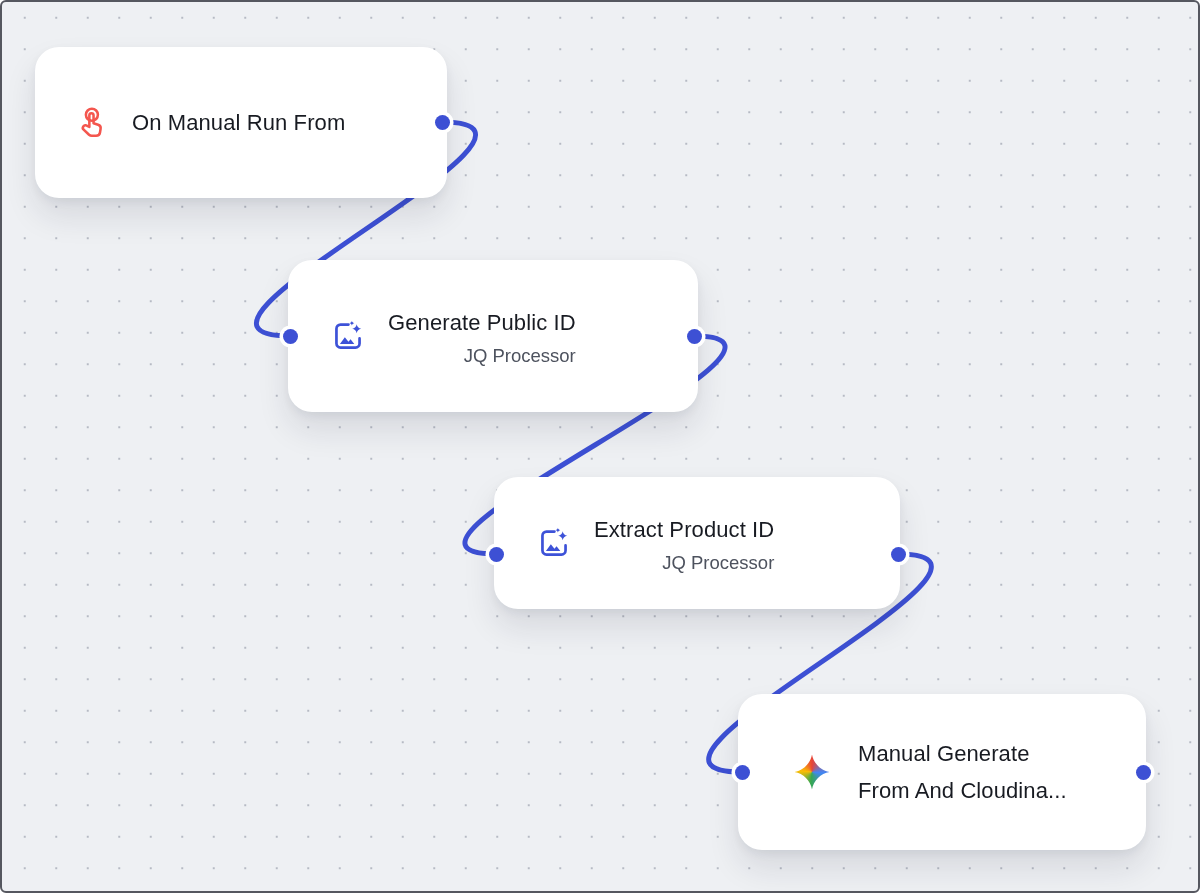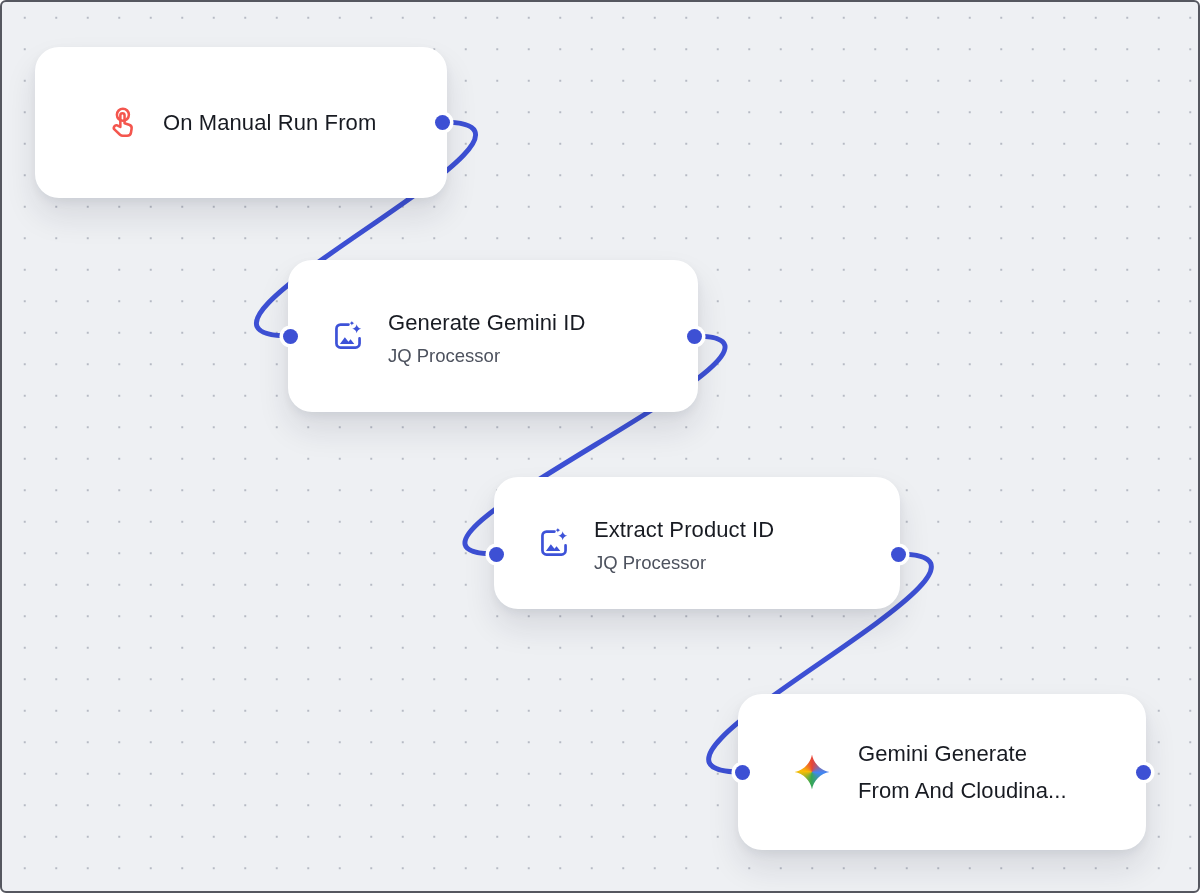--- a/index.html
+++ b/index.html
@@ -16,32 +16,32 @@
   }
 
   svg.edges { position:absolute; left:0; top:0; width:1200px; height:893px; }
   .edge { stroke:#3d50d4; stroke-width:5; fill:none; stroke-linecap:round; }
 
   .node {
     position:absolute; background:#ffffff; border-radius:24px;
     display:flex; align-items:center;
     box-shadow: 0 18px 32px rgba(25,31,56,.11), 0 4px 10px rgba(25,31,56,.06);
   }
-  .n1 { left:33px;  top:45px;  width:412px; height:151px; padding-left:69px; gap:23px; }
+  .n1 { left:33px;  top:45px;  width:412px; height:151px; padding-left:38px; gap:23px; }
   .n2 { left:286px; top:258px; width:410px; height:152px; padding-left:42px; gap:22px; }
   .n3 { left:492px; top:475px; width:406px; height:132px; padding-left:42px; gap:22px; }
   .n4 { left:736px; top:692px; width:408px; height:156px; padding-left:54px; gap:26px; }
 
   .node-icon { width:36px; height:36px; flex:0 0 auto; }
   .node-icon svg { width:100%; height:100%; display:block; }
   .node-icon.lg { width:40px; height:40px; }
 
   .node-text { min-width:0; padding-right:24px; }
   .node-title { font-size:22px; font-weight:500; color:#181b22; line-height:37px; letter-spacing:.1px; white-space:nowrap; }
-  .node-sub   { font-size:18.5px; font-weight:400; color:#4d525e; line-height:24px; margin-top:3px; white-space:nowrap; }
+  .node-sub   { font-size:18.5px; font-weight:400; color:#4d525e; line-height:24px; margin-top:3px; white-space:nowrap;text-align:right; }
 
   .port {
     position:absolute; width:15px; height:15px; border-radius:50%;
     background:#3d50d4; box-shadow:0 0 0 3.5px #ffffff;
   }
 
   .gemini-star {
     width:40px; height:40px;
     background: conic-gradient(from 0deg, #e94436 0deg, #4286f5 95deg, #36a852 185deg, #fbbd06 275deg, #e94436 360deg);
     clip-path: path("M20 2.5 C21.4 11.2 28.8 18.6 37.5 20 C28.8 21.4 21.4 28.8 20 37.5 C18.6 28.8 11.2 21.4 2.5 20 C11.2 18.6 18.6 11.2 20 2.5 Z");
@@ -75,21 +75,21 @@
   <div class="node n2">
     <div class="node-icon">
       <svg viewBox="0 0 24 24" fill="none" stroke="#3d52d8" stroke-width="1.8" stroke-linecap="round" stroke-linejoin="round">
         <path d="M12.3 4.4 H7 a2.7 2.7 0 0 0 -2.7 2.7 v9.9 a2.7 2.7 0 0 0 2.7 2.7 h10 a2.7 2.7 0 0 0 2.7 -2.7 V13.6"></path>
         <path fill="#3d52d8" stroke="none" d="M6.6 17.3 l3.3 -4.5 2.4 3 1.4 -1.7 2.5 3.2 z"></path>
         <path fill="#3d52d8" stroke="none" d="M17.8 4.2 c.3 1.7 1.3 2.7 3 3 -1.7 .3 -2.7 1.3 -3 3 -.3 -1.7 -1.3 -2.7 -3 -3 1.7 -.3 2.7 -1.3 3 -3 z"></path>
         <path fill="#3d52d8" stroke="none" d="M14.6 1.9 c.16 .9 .68 1.42 1.58 1.58 -.9 .16 -1.42 .68 -1.58 1.58 -.16 -.9 -.68 -1.42 -1.58 -1.58 .9 -.16 1.42 -.68 1.58 -1.58 z"></path>
       </svg>
     </div>
     <div class="node-text">
-      <div class="node-title">Generate Gemini ID</div>
+      <div class="node-title">Generate Public ID</div>
       <div class="node-sub">JQ Processor</div>
     </div>
   </div>
 
   <div class="node n3">
     <div class="node-icon">
       <svg viewBox="0 0 24 24" fill="none" stroke="#3d52d8" stroke-width="1.8" stroke-linecap="round" stroke-linejoin="round">
         <path d="M12.3 4.4 H7 a2.7 2.7 0 0 0 -2.7 2.7 v9.9 a2.7 2.7 0 0 0 2.7 2.7 h10 a2.7 2.7 0 0 0 2.7 -2.7 V13.6"></path>
         <path fill="#3d52d8" stroke="none" d="M6.6 17.3 l3.3 -4.5 2.4 3 1.4 -1.7 2.5 3.2 z"></path>
         <path fill="#3d52d8" stroke="none" d="M17.8 4.2 c.3 1.7 1.3 2.7 3 3 -1.7 .3 -2.7 1.3 -3 3 -.3 -1.7 -1.3 -2.7 -3 -3 1.7 -.3 2.7 -1.3 3 -3 z"></path>
@@ -101,21 +101,21 @@
       <div class="node-sub">JQ Processor</div>
     </div>
   </div>
 
   <div class="node n4">
     <div class="node-icon lg">
       <div class="gemini-star"></div>
     </div>
     <div class="node-text">
       <div class="node-title">
-        <div>Gemini Generate</div>
+        <div>Manual Generate</div>
         <div>From And Cloudina...</div>
       </div>
     </div>
   </div>
 
   <div class="port" style="left:432.5px; top:112.5px;"></div>
   <div class="port" style="left:280.5px; top:326.5px;"></div>
   <div class="port" style="left:684.5px; top:326.5px;"></div>
   <div class="port" style="left:486.5px; top:544.5px;"></div>
   <div class="port" style="left:888.5px; top:544.5px;"></div>

